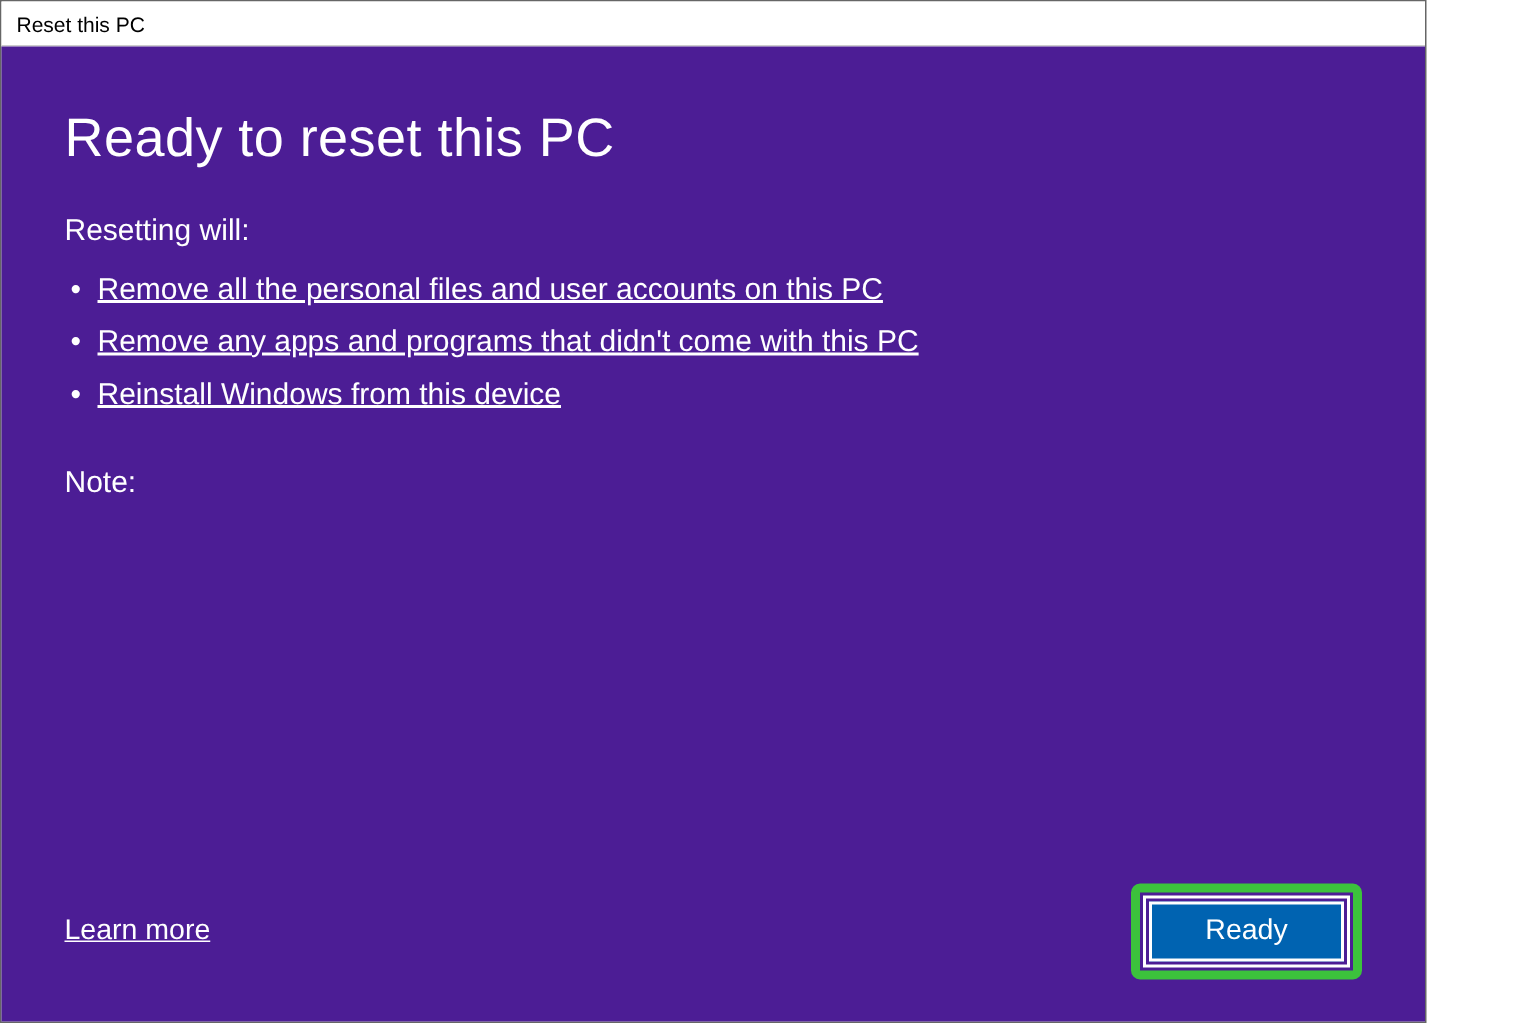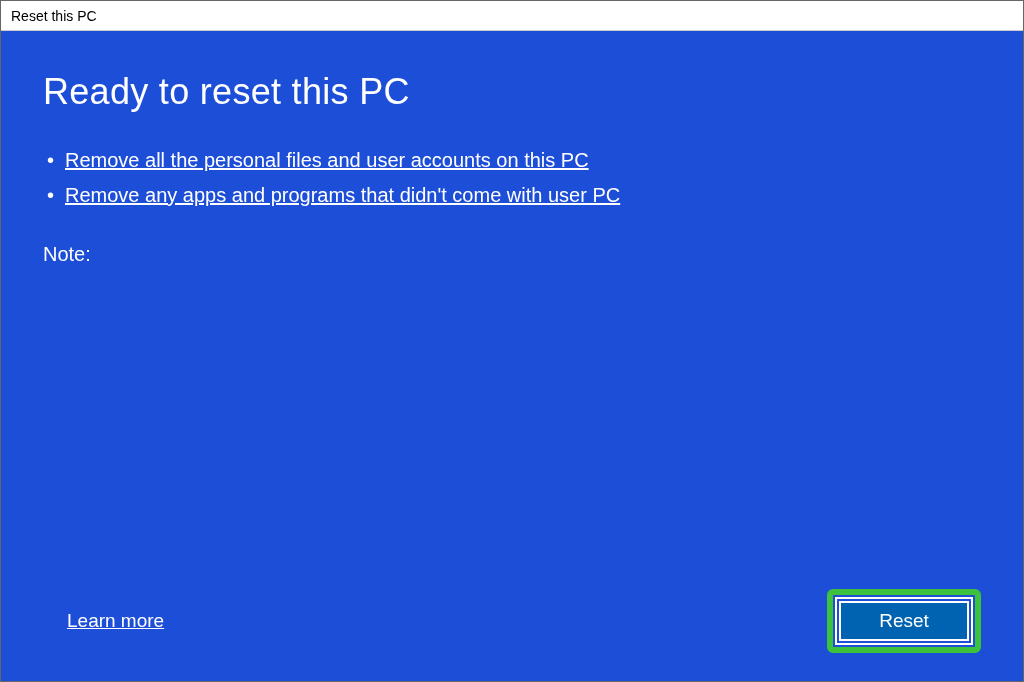--- a/index.html
+++ b/index.html
@@ -8,39 +8,39 @@
       box-sizing: border-box;
     }
     body {
       font-family: 'Segoe UI', Tahoma, sans-serif;
       width: 1024px;
       height: 682px;
       background: #fff;
       overflow: hidden;
     }
     .window {
-      width: 1024px;
+      width: 951px;
       height: 682px;
       border: 1px solid #666;
       display: flex;
       flex-direction: column;
     }
     .title-bar {
       background: #ffffff;
       height: 30px;
       display: flex;
       align-items: center;
       padding: 0 10px;
       border-bottom: 1px solid #ccc;
       font-size: 14px;
       color: #000;
     }
     .content-area {
       flex: 1;
-      background: #1d4ed8;
+      background: #4c1d95;
       color: #ffffff;
       padding: 40px 50px 30px 42px;
       display: flex;
       flex-direction: column;
       position: relative;
     }
     .heading {
       font-size: 36px;
       font-weight: 300;
       margin-bottom: 30px;
@@ -76,21 +76,20 @@
       right: 42px;
       display: flex;
       align-items: center;
       justify-content: space-between;
     }
     .learn-more {
       color: #ffffff;
       text-decoration: underline;
       font-size: 19px;
       cursor: pointer;
-      margin-left: 24px;
     }
     .button-group {
       display: flex;
       gap: 18px;
       align-items: center;
     }
     .highlight-box {
       border: 6px solid #3CC23C;
       border-radius: 6px;
       padding: 6px;
@@ -118,29 +117,31 @@
 </head>
 <body>
 
 <div class="window">
   <div class="title-bar">
     <span>Reset this PC</span>
   </div>
   <div class="content-area">
     <h1 class="heading">Ready to reset this PC</h1>
 
+    <div class="section-label">Resetting will:</div>
     <ul class="bullet-list">
       <li>Remove all the personal files and user accounts on this PC</li>
-      <li>Remove any apps and programs that didn't come with user PC</li>
+      <li>Remove any apps and programs that didn't come with this PC</li>
+      <li>Reinstall Windows from this device</li>
     </ul>
 
     <div class="section-label">Note:</div>
 
     <div class="footer">
       <a class="learn-more">Learn more</a>
       <div class="button-group">
         <div class="highlight-box">
-          <button class="btn focused">Reset</button>
+          <button class="btn focused">Ready</button>
         </div>
       </div>
     </div>
   </div>
 </div>
 
 </body></html>

